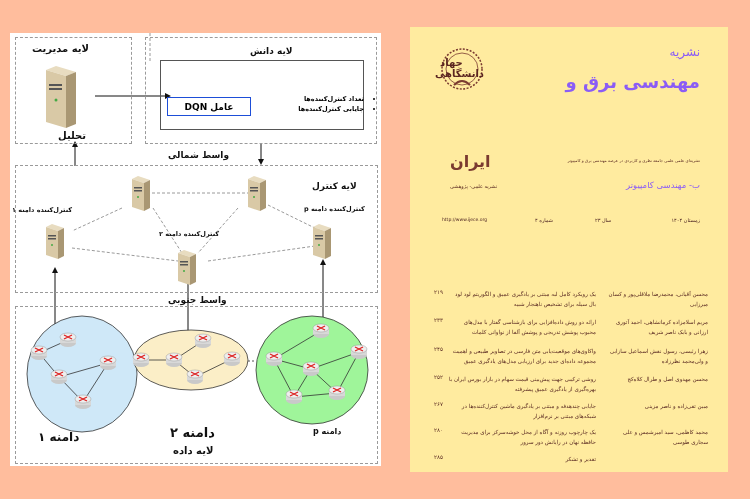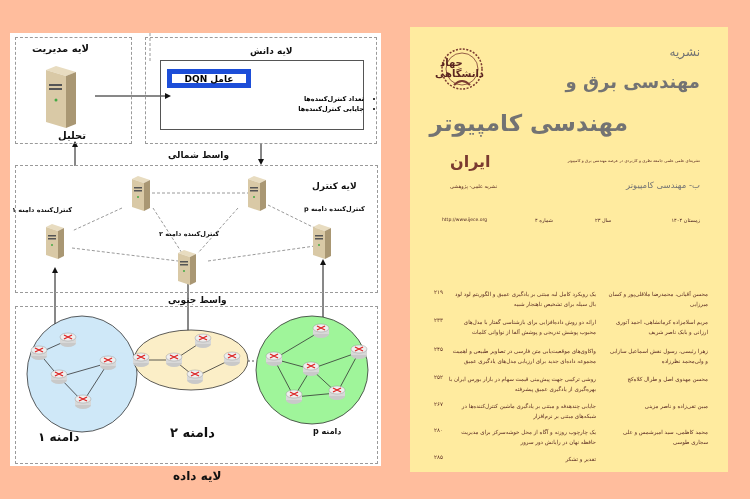--- a/index.html
+++ b/index.html
@@ -2,21 +2,21 @@
 <html><head>
 <meta charset="utf-8">
 <style>
   html,body{margin:0;padding:0;}
   body{width:750px;height:499px;background:#ffbd9d;position:relative;overflow:hidden;font-family:"DejaVu Sans",sans-serif;}
   .abs{position:absolute;}
   .panel{left:10px;top:33px;width:371px;height:433px;background:#ffffff;}
   .dash{position:absolute;border:1.5px dashed #9a9a9a;box-sizing:border-box;}
   .lbl{position:absolute;font-weight:bold;color:#111;white-space:nowrap;direction:rtl;}
   .cover{left:410px;top:27px;width:318px;height:445px;background:#ffeb9f;}
-  .ct{position:absolute;color:#737373;white-space:nowrap;direction:rtl;}
+  .ct{position:absolute;color:#8b5cf6;white-space:nowrap;direction:rtl;}
   .toc-row{position:absolute;left:0;width:318px;height:30px;}
   .toc-auth{position:absolute;right:20px;width:100px;font-size:5.5px;line-height:10px;color:#5a2a22;direction:rtl;text-align:right;}
   .toc-title{position:absolute;right:132px;width:148px;font-size:5.5px;line-height:10px;color:#5a2a22;direction:rtl;text-align:right;}
   .toc-page{position:absolute;left:24px;font-size:5.5px;color:#5a2a22;}
 </style>
 </head>
 <body>
 
 <div class="abs panel">
   <svg width="371" height="433" style="position:absolute;left:0;top:0">
@@ -232,58 +232,57 @@
           <rect x="2" y="11" width="8" height="1.5" fill="#555"></rect>
           <rect x="2" y="14" width="8" height="1.5" fill="#555"></rect>
           <circle cx="6" cy="21" r="1" fill="#4a4"></circle>
         </g>
     </g>
   </svg>
 
   <div class="dash" style="left:5px;top:4px;width:117px;height:107px"></div>
   <div class="dash" style="left:135px;top:4px;width:232px;height:107px"></div>
   <div class="abs" style="left:150px;top:27px;width:204px;height:70px;border:1px solid #555;box-sizing:border-box"></div>
-  <div class="abs" style="left:157px;top:36px;width:84px;height:19px;border:5px solid #1d4ed8;box-sizing:border-box;display:flex;align-items:center;justify-content:center;font-size:9px;font-weight:bold;direction:rtl">عامل DQN</div>
+  <div class="abs" style="left:157px;top:64px;width:84px;height:19px;border:1px solid #1d4ed8;box-sizing:border-box;display:flex;align-items:center;justify-content:center;font-size:9px;font-weight:bold;direction:rtl">عامل DQN</div>
 
   <div class="dash" style="left:5px;top:132px;width:363px;height:128px"></div>
   <div class="dash" style="left:5px;top:273px;width:363px;height:158px"></div>
 
   <div class="lbl" style="left:22px;top:10px;font-size:10px">لایه مدیریت</div>
   <div class="lbl" style="left:48px;top:97px;font-size:10px">تحلیل</div>
   <div class="lbl" style="left:240px;top:13px;font-size:9px">لایه دانش</div>
   <ul class="abs" style="left:250px;top:47px;margin:14px;padding:0 10px 0 0;list-style:disc;direction:rtl;font-size:6.5px;font-weight:bold;line-height:10px;width:90px">
     <li>تعداد کنترل‌کننده‌ها</li>
     <li>جایابی کنترل‌کننده‌ها</li>
   </ul>
   <div class="lbl" style="left:158px;top:117px;font-size:9px">واسط شمالی</div>
   <div class="lbl" style="left:302px;top:148px;font-size:9px">لایه کنترل</div>
   <div class="lbl" style="left:2px;top:173px;font-size:6.5px">کنترل‌کننده دامنه ۱</div>
   <div class="lbl" style="left:149px;top:197px;font-size:6.5px">کنترل‌کننده دامنه ۲</div>
   <div class="lbl" style="left:294px;top:172px;font-size:6.5px">کنترل‌کننده دامنه p</div>
   <div class="lbl" style="left:158px;top:262px;font-size:9px">واسط جنوبی</div>
   <div class="lbl" style="left:28px;top:397px;font-size:12px">دامنه ۱</div>
   <div class="lbl" style="left:160px;top:392px;font-size:13px">دامنه ۲</div>
   <div class="lbl" style="left:303px;top:394px;font-size:8px">دامنه p</div>
-  <div class="lbl" style="left:163px;top:436px;font-size:12px">لایه داده</div>
+  <div class="lbl" style="left:163px;top:412px;font-size:10px">لایه داده</div>
 </div>
 
 <div class="abs cover">
 
   <div class="abs" style="left:30px;top:20px;width:44px;height:44px">
     <svg width="44" height="44">
       <circle cx="22" cy="22" r="20" fill="none" stroke="#7a3a30" stroke-width="1.5" stroke-dasharray="2,1.5"></circle>
       <circle cx="22" cy="22" r="16" fill="none" stroke="#7a3a30" stroke-width="0.8"></circle>
       <path d="M14,38 Q22,30 30,38" stroke="#7a3a30" stroke-width="2" fill="none"></path>
     </svg>
     <div class="abs" style="left:0;top:10px;width:44px;text-align:left;font-size:10px;font-weight:bold;color:#5a2420;direction:rtl">جهاد دانشگاهی</div>
   </div>
 
   <div class="ct" style="right:28px;top:18px;font-size:12px">نشریه</div>
   <div class="ct" style="right:28px;top:44px;font-size:18px;font-weight:bold">مهندسی برق و</div>
-  <div class="ct" style="right:100px;top:83px;font-size:23px;font-weight:bold">مهندسی کامپیوتر</div>
   <div class="ct" style="left:40px;top:125px;font-size:16px;font-weight:bold;color:#7a3a30">ایران</div>
   <div class="ct" style="right:28px;top:131px;font-size:4px;color:#5a2a22">نشریه‌ای علمی علمی جامعه نظری و کاربردی در عرصه مهندسی برق و کامپیوتر</div>
   <div class="ct" style="right:28px;top:153px;font-size:8.5px">ب- مهندسی کامپیوتر</div>
   <div class="ct" style="left:40px;top:156px;font-size:5px;color:#5a2a22">نشریه علمی- پژوهشی</div>
 
   <div class="ct" style="right:28px;top:190px;font-size:5px;color:#4a2020">زمستان ۱۴۰۴</div>
   <div class="ct" style="left:185px;top:190px;font-size:5px;color:#4a2020">سال ۲۳</div>
   <div class="ct" style="left:125px;top:190px;font-size:5px;color:#4a2020">شماره ۴</div>
   <div class="ct" style="left:32px;top:190px;font-size:4.5px;color:#4a2020;direction:ltr">http://www.ijece.org</div>
 

